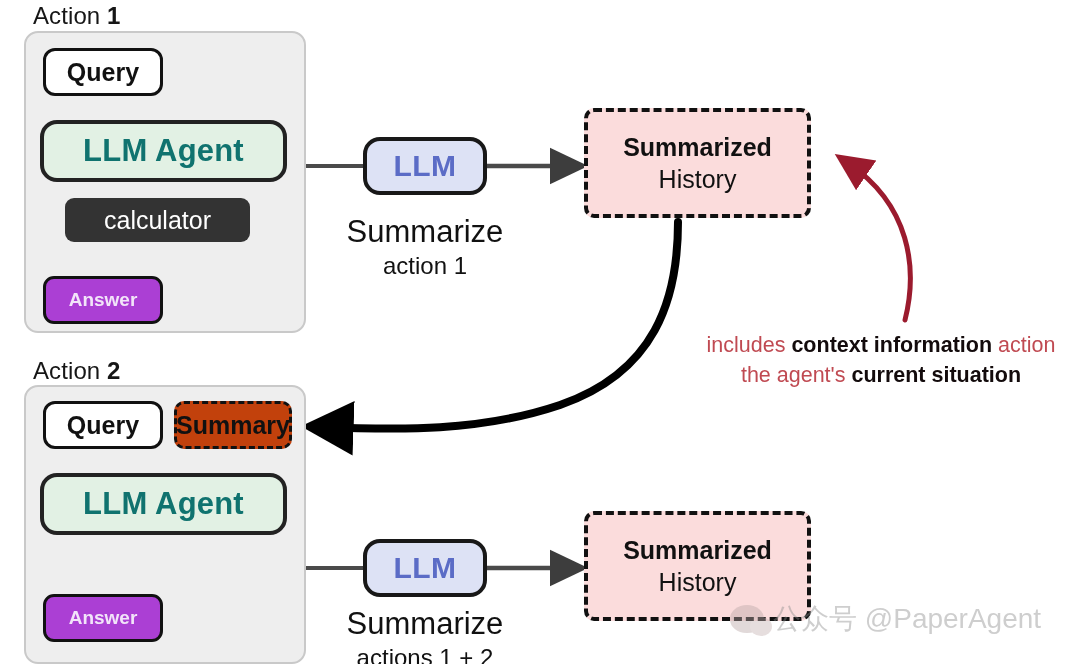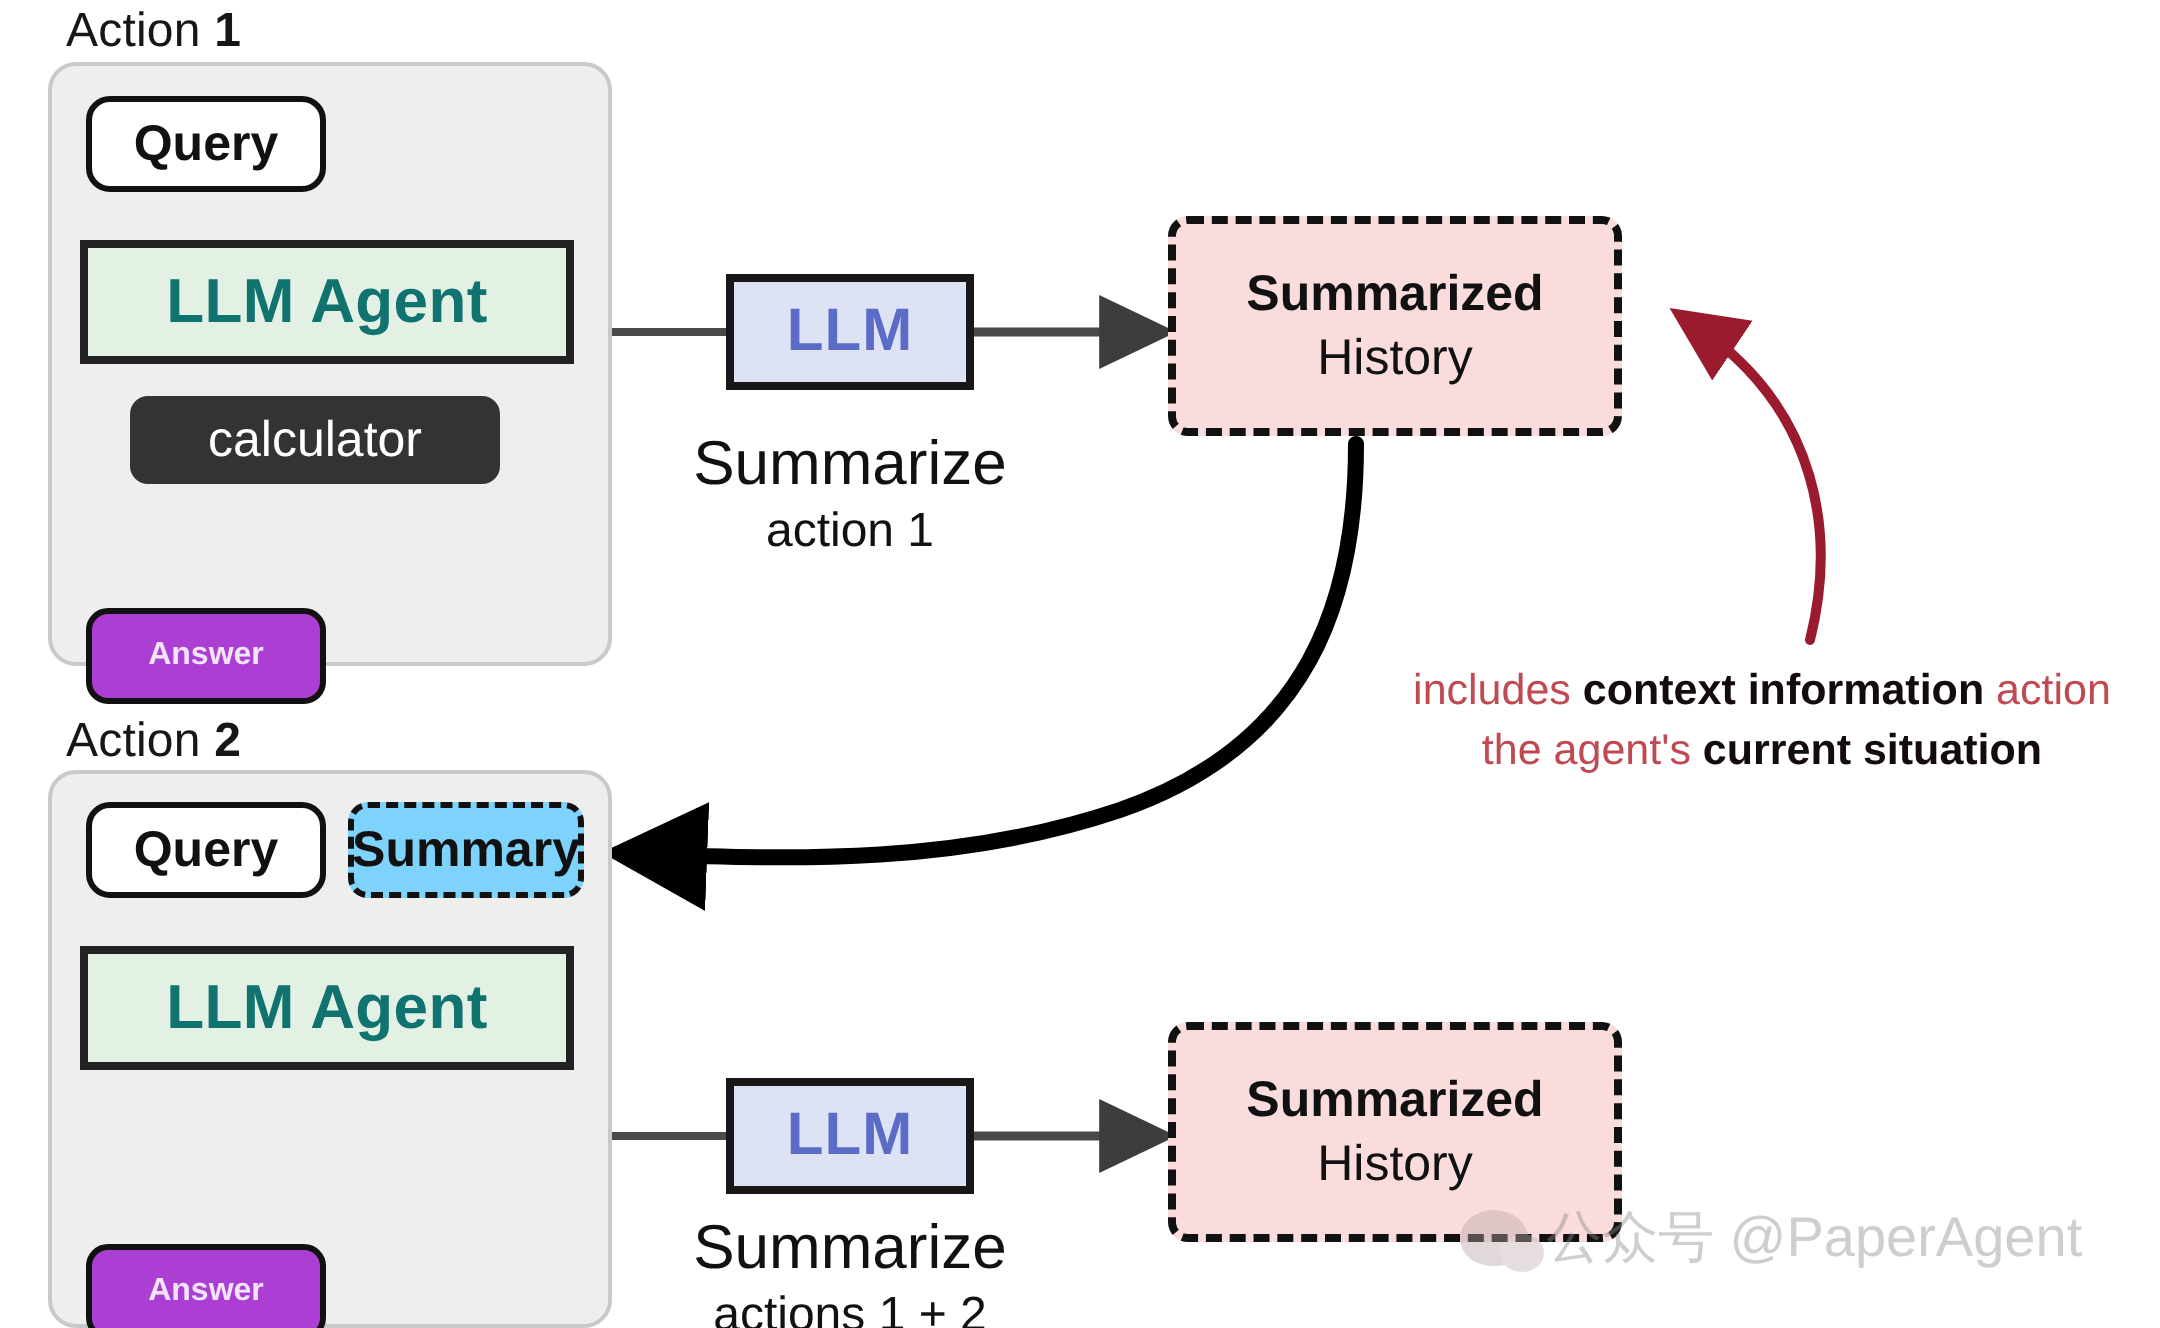--- a/index.html
+++ b/index.html
@@ -35,31 +35,32 @@
   }
 
   
   .node{
     box-sizing:border-box;
     display:flex;
     align-items:center;
     justify-content:center;
     text-align:center;
     line-height:1.12;
+    border-radius:17px;
   }
   .node-query{
     background:#ffffff;
     border:3.5px solid #111111;
     border-radius:12px;
     font-size:25px;
     font-weight:700;
     color:#111111;
   }
   .node-summary{
-    background:#7dd3fc;
+    background:#c2410c;
     border:3.5px dashed #111111;
     border-radius:10px;
     font-size:25px;
     font-weight:700;
     color:#111111;
   }
   .node-agent{
     background:#e2f1e4;
     border:4px solid #222222;
     font-size:31px;
@@ -72,24 +73,23 @@
     border-radius:9px;
     font-size:25px;
     font-weight:400;
     color:#ffffff;
     margin-left:25px;
   }
   .node-answer{
     background:#ab3fd4;
     border:3.5px solid #111111;
     border-radius:11px;
-    font-size:16px;
+    font-size:19px;
     font-weight:700;
     color:#f2e4f9;
-    margin-top:28px;
   }
   .node-llm{
     background:#dde2f5;
     border:4px solid #181818;
     font-size:30px;
     font-weight:700;
     color:#5b6cc6;
     letter-spacing:.5px;
     text-align:right;
   }

